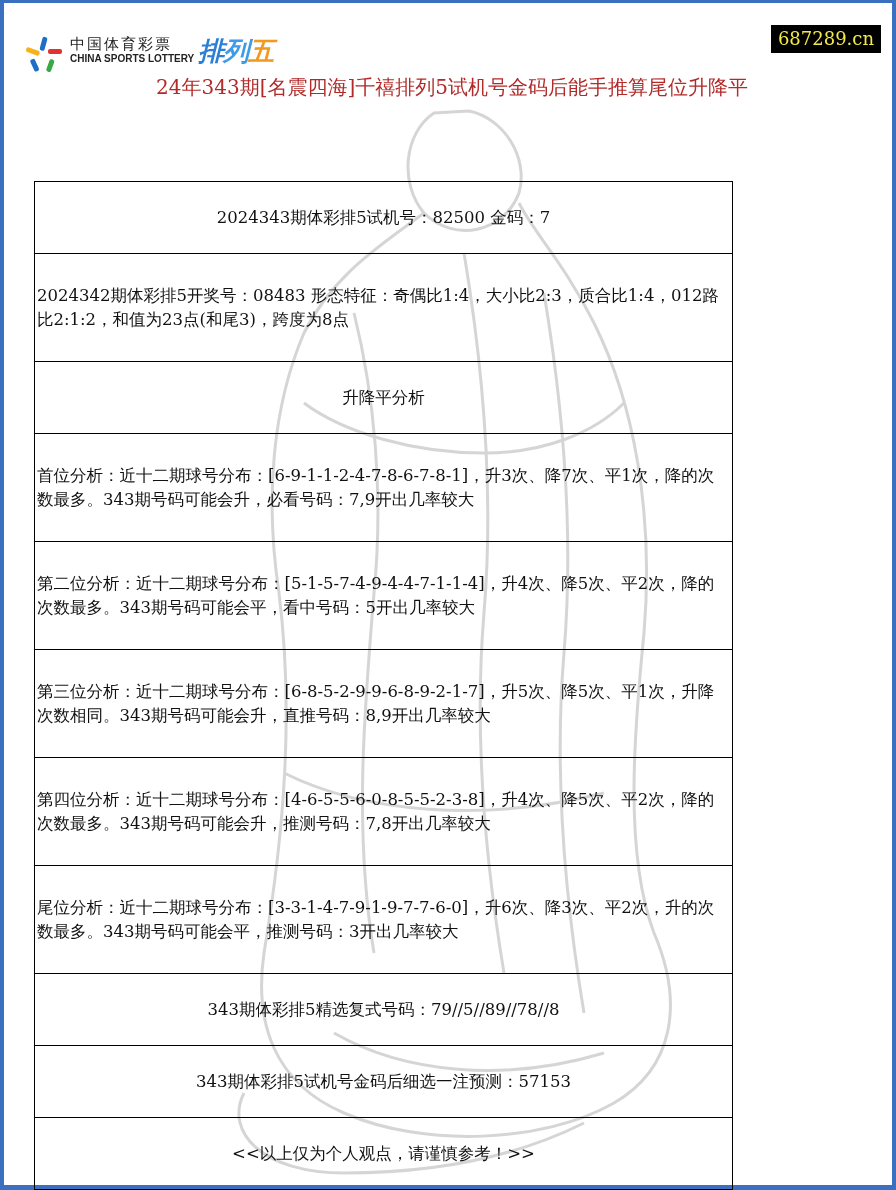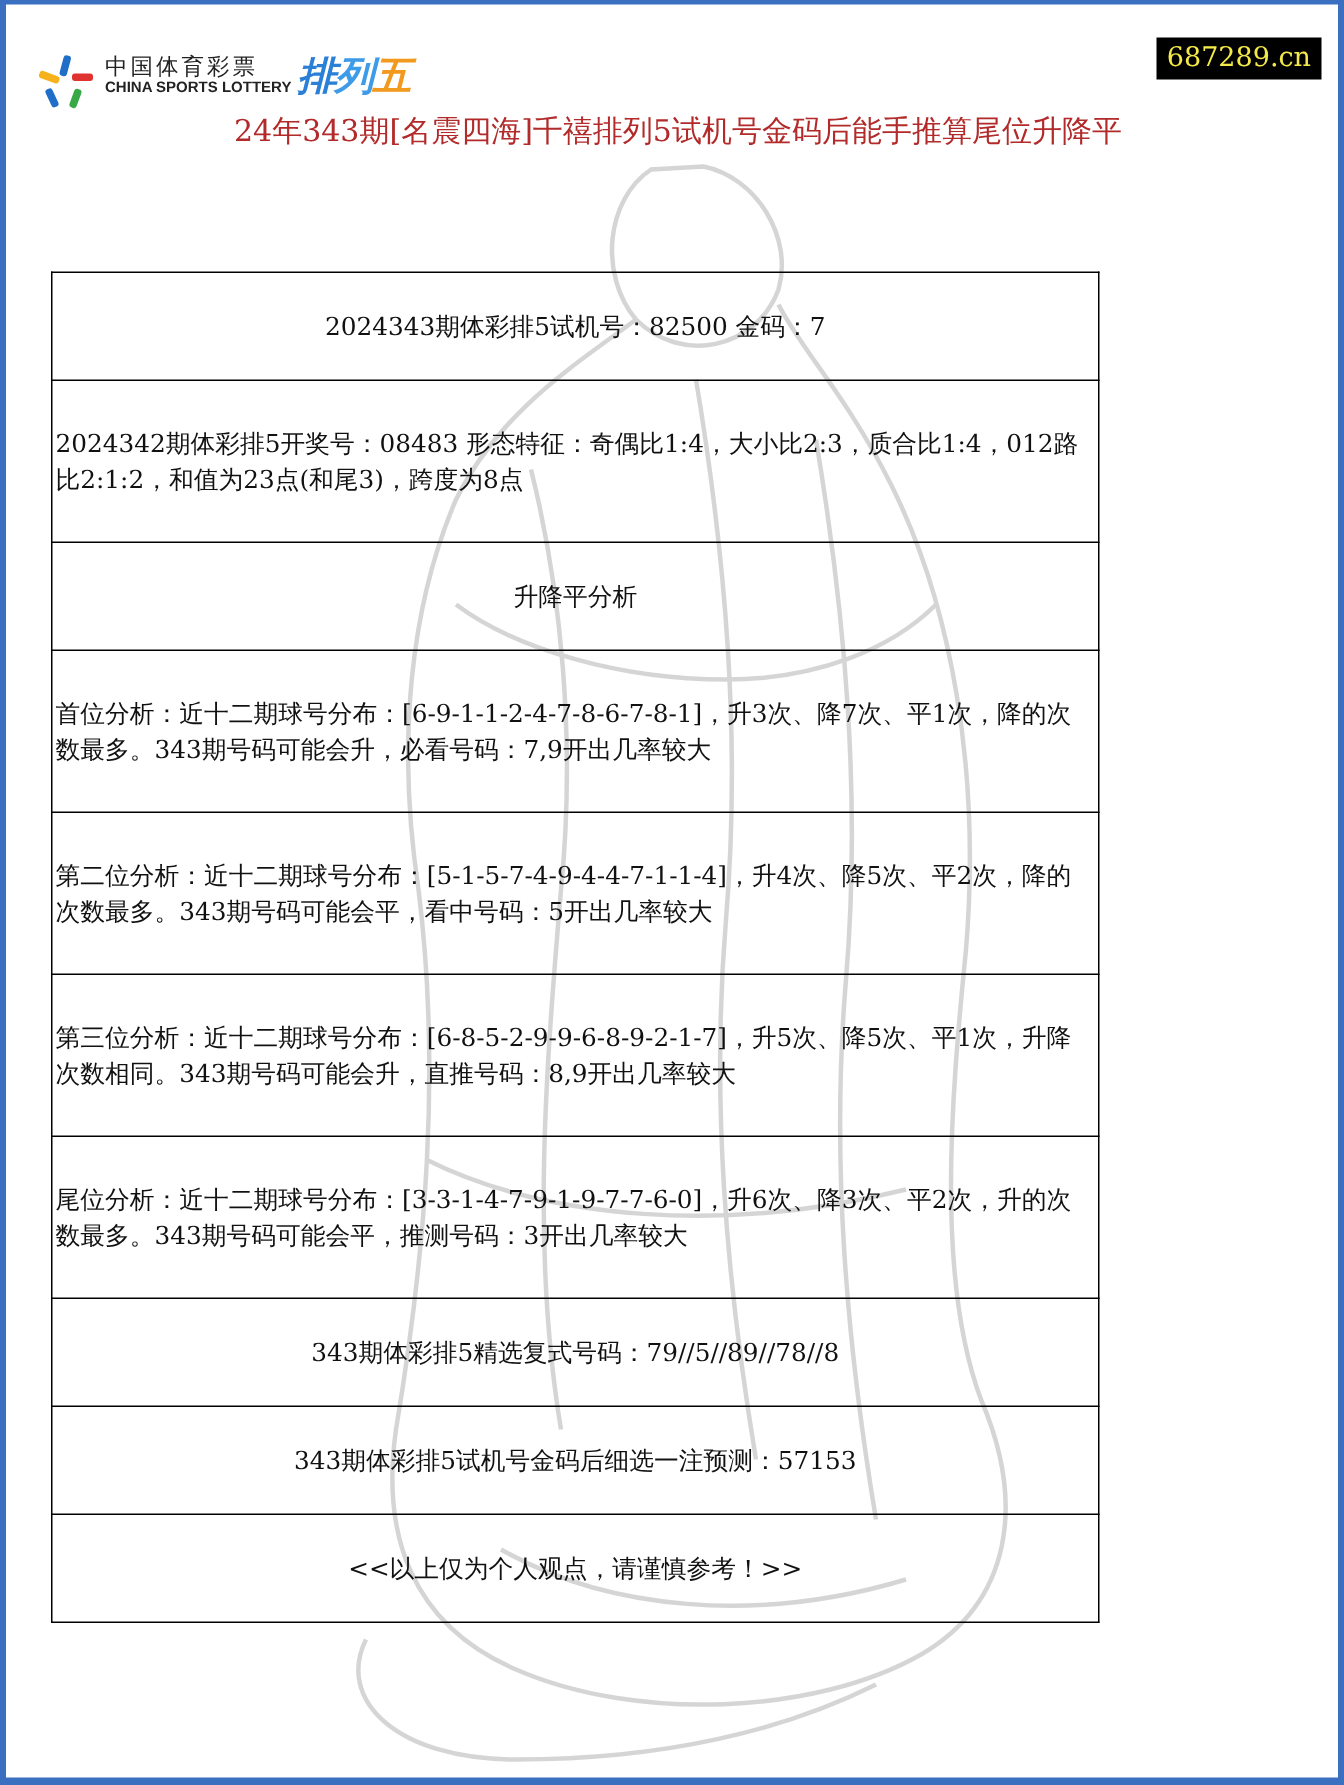--- a/index.html
+++ b/index.html
@@ -121,20 +121,23 @@
       <tr class="h108">
         <td>首位分析：近十二期球号分布：[6-9-1-1-2-4-7-8-6-7-8-1]，升3次、降7次、平1次，降的次数最多。343期号码可能会升，必看号码：7,9开出几率较大</td>
       </tr>
       <tr class="h108">
         <td>第二位分析：近十二期球号分布：[5-1-5-7-4-9-4-4-7-1-1-4]，升4次、降5次、平2次，降的次数最多。343期号码可能会平，看中号码：5开出几率较大</td>
       </tr>
       <tr class="h108">
         <td>第三位分析：近十二期球号分布：[6-8-5-2-9-9-6-8-9-2-1-7]，升5次、降5次、平1次，升降次数相同。343期号码可能会升，直推号码：8,9开出几率较大</td>
       </tr>
       <tr class="h108">
+        <td>第四位分析：近十二期球号分布：[4-6-5-5-6-0-8-5-5-2-3-8]，升4次、降5次、平2次，降的次数最多。343期号码可能会升，推测号码：7,8开出几率较大</td>
+      </tr>
+      <tr class="h108">
         <td>尾位分析：近十二期球号分布：[3-3-1-4-7-9-1-9-7-7-6-0]，升6次、降3次、平2次，升的次数最多。343期号码可能会平，推测号码：3开出几率较大</td>
       </tr>
       <tr class="h72">
         <td class="center">343期体彩排5精选复式号码：79//5//89//78//8</td>
       </tr>
       <tr class="h72">
         <td class="center">343期体彩排5试机号金码后细选一注预测：57153</td>
       </tr>
       <tr class="h72">
         <td class="center">&lt;&lt;以上仅为个人观点，请谨慎参考！&gt;&gt;</td>

